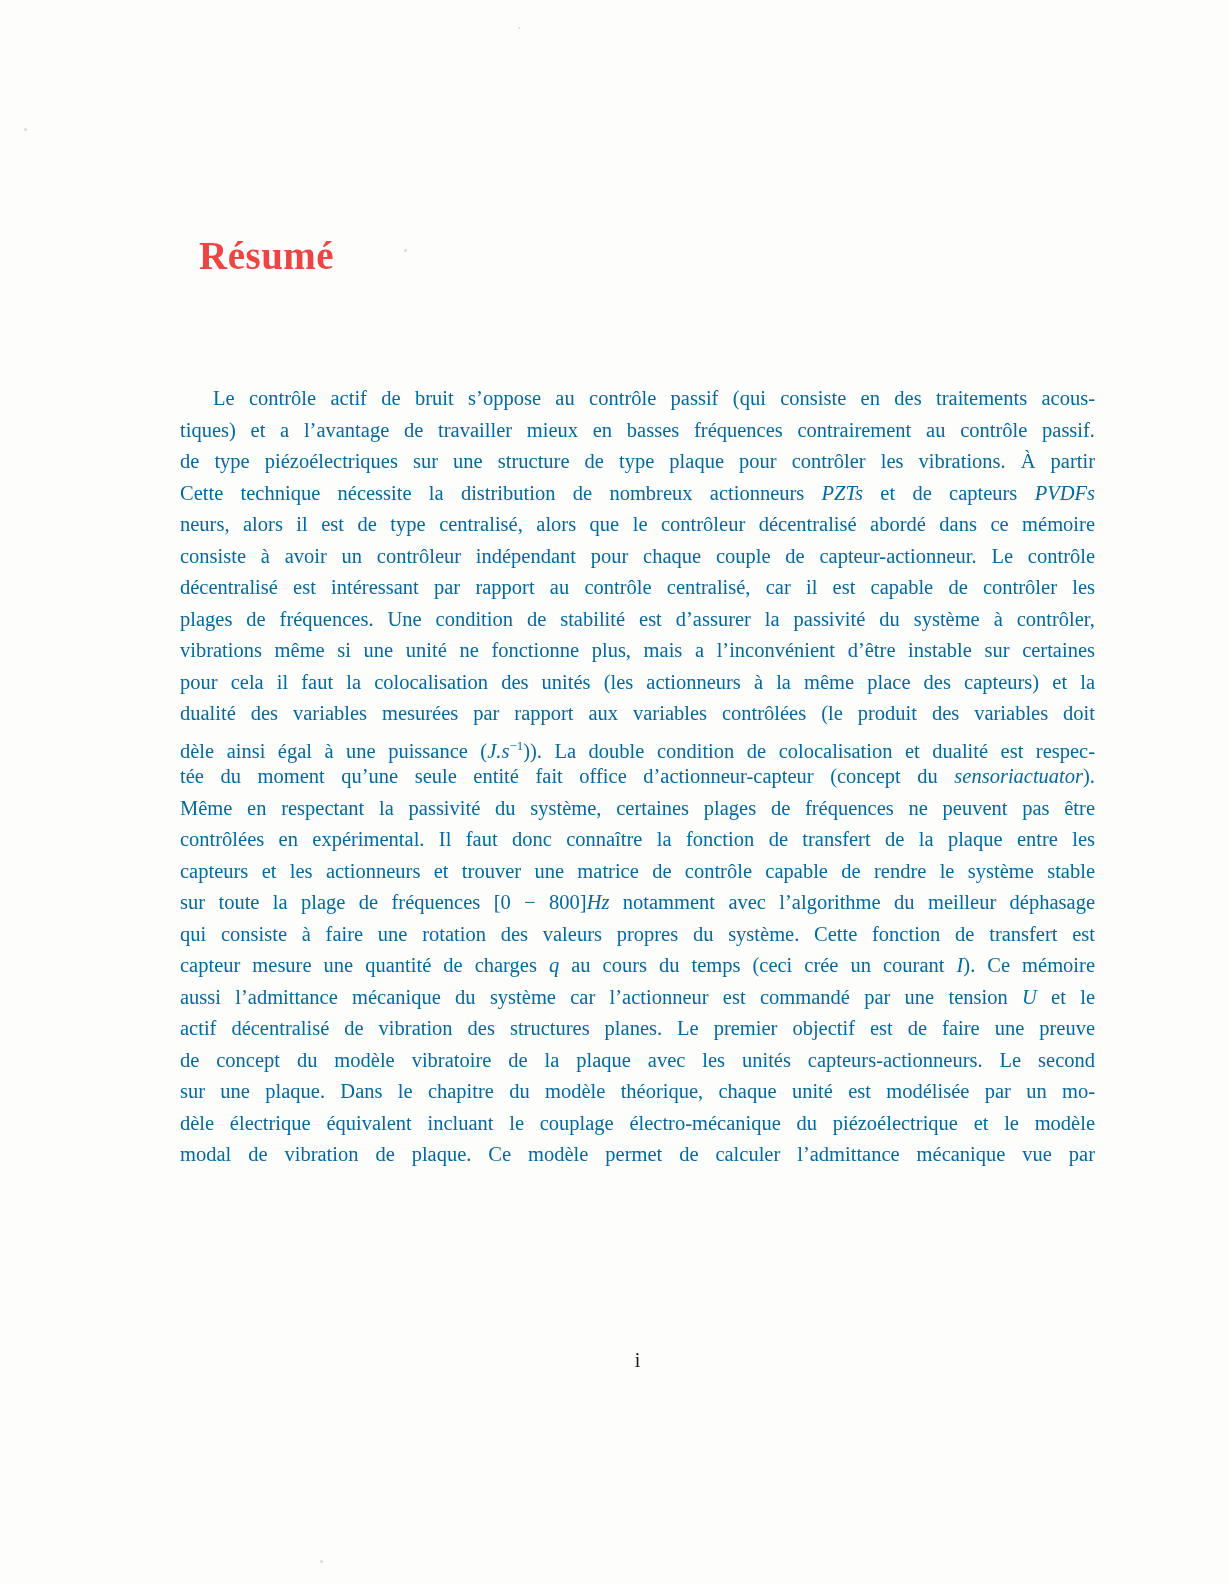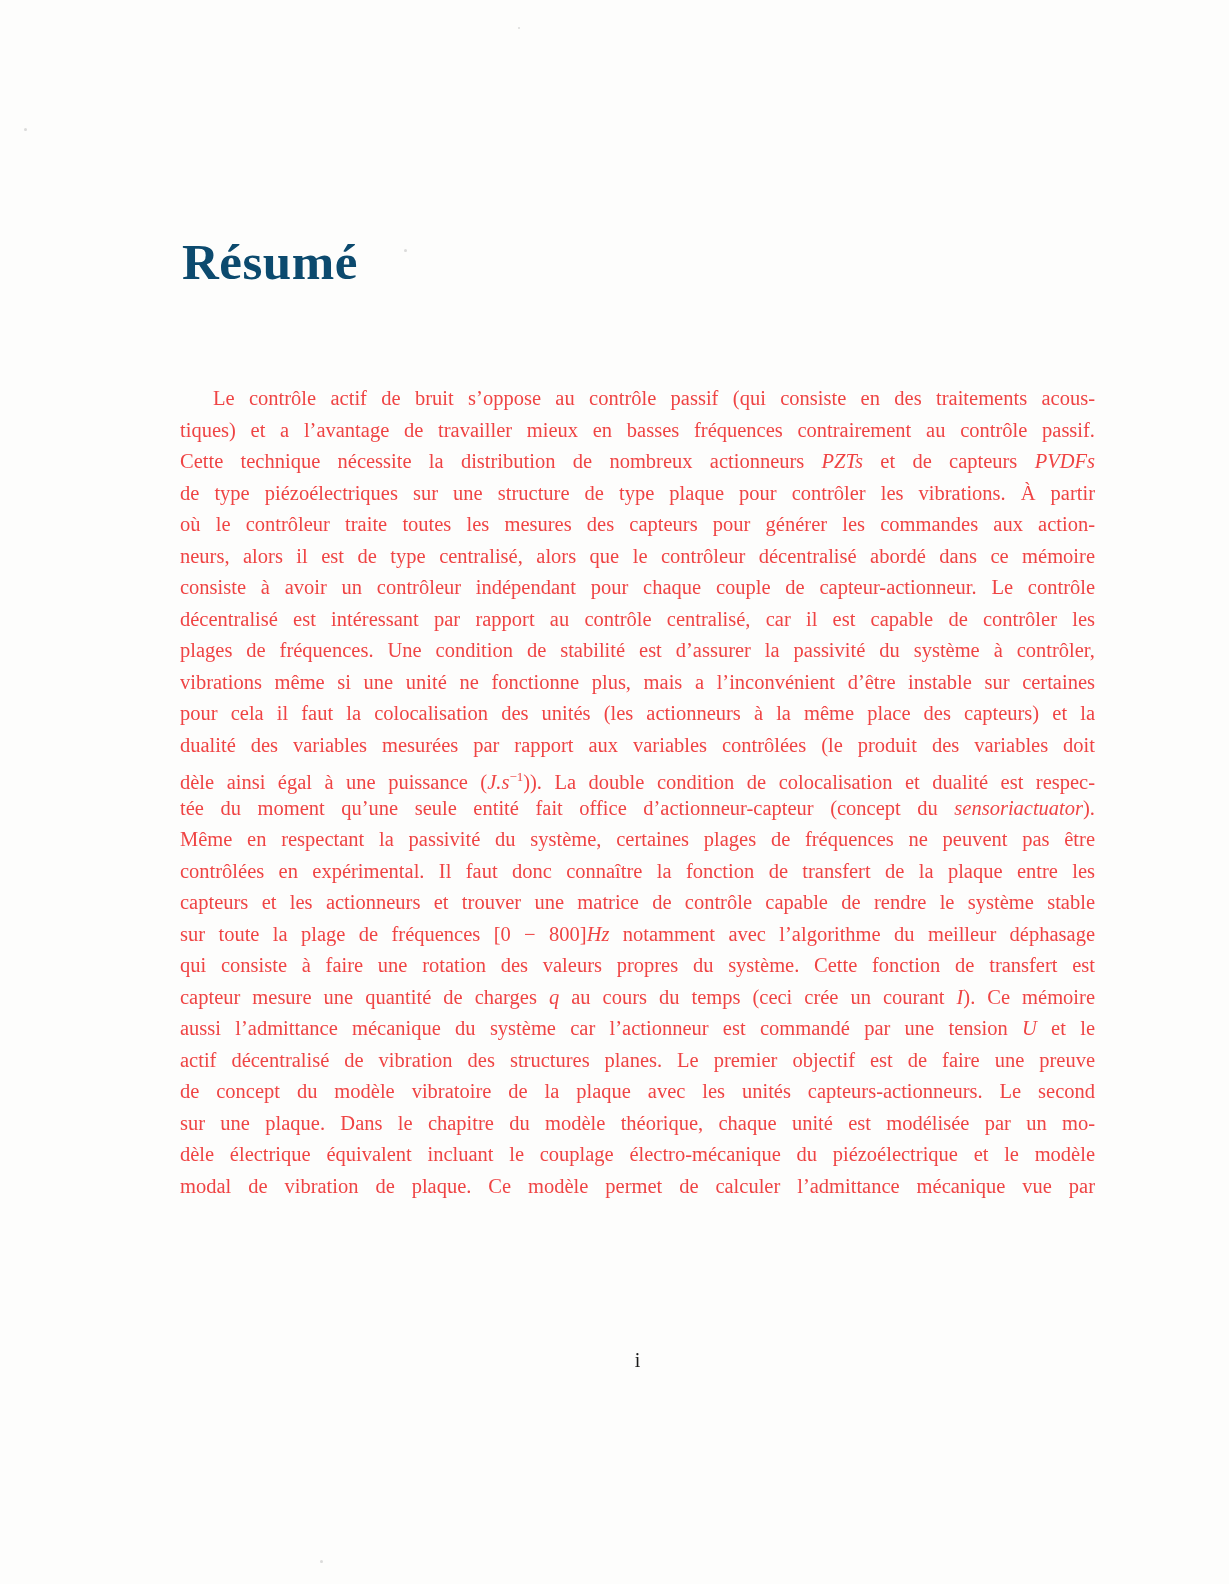--- a/index.html
+++ b/index.html
@@ -11,42 +11,42 @@
     position: relative;
     width: 1229px;
     height: 1584px;
     background: #fdfdfc;
     overflow: hidden;
     font-family: "Liberation Serif", serif;
     color: #161616;
   }
   .chapter-title {
     position: absolute;
-    left: 182px;
+    left: 199px;
     top: 233px;
-    font-size: 51px;
+    font-size: 39px;
     font-weight: bold;
     letter-spacing: 0.5px;
-    color: #0c4a6e;
+    color: #ef4444;
   }
   .abstract {
     position: absolute;
     left: 180px;
     top: 383px;
     width: 915px;
   }
   .tline {
     font-size: 20.5px;
     line-height: 31.5px;
     height: 31.5px;
     text-align: justify;
     text-align-last: justify;
     -moz-text-align-last: justify;
     white-space: normal;
-    color: #ef4444;
+    color: #0369a1;
   }
   .tline.indent {
     text-indent: 33px;
   }
   .it {
     font-style: italic;
   }
   .sup {
     font-size: 13px;
     vertical-align: 8px;
@@ -70,23 +70,22 @@
 </style>
 </head>
 <body>
 
 <div class="page">
   <div class="chapter-title">Résumé</div>
 
   <div class="abstract">
       <div class="tline indent"><span>Le contrôle actif de bruit s’oppose au contrôle passif (qui consiste en des traitements acous-</span></div>
       <div class="tline"><span>tiques) et a l’avantage de travailler mieux en basses fréquences contrairement au contrôle passif.</span></div>
+      <div class="tline"><span>de type piézoélectriques sur une structure de type plaque pour contrôler les vibrations. À partir</span></div>
       <div class="tline"><span>Cette technique nécessite la distribution de nombreux actionneurs </span><span class="it">PZTs</span><span> et de capteurs </span><span class="it">PVDFs</span></div>
-      <div class="tline"><span>de type piézoélectriques sur une structure de type plaque pour contrôler les vibrations. À partir</span></div>
-      <div class="tline"><span>où le contrôleur traite toutes les mesures des capteurs pour générer les commandes aux action-</span></div>
       <div class="tline"><span>neurs, alors il est de type centralisé, alors que le contrôleur décentralisé abordé dans ce mémoire</span></div>
       <div class="tline"><span>consiste à avoir un contrôleur indépendant pour chaque couple de capteur-actionneur. Le contrôle</span></div>
       <div class="tline"><span>décentralisé est intéressant par rapport au contrôle centralisé, car il est capable de contrôler les</span></div>
       <div class="tline"><span>plages de fréquences. Une condition de stabilité est d’assurer la passivité du système à contrôler,</span></div>
       <div class="tline"><span>vibrations même si une unité ne fonctionne plus, mais a l’inconvénient d’être instable sur certaines</span></div>
       <div class="tline"><span>pour cela il faut la colocalisation des unités (les actionneurs à la même place des capteurs) et la</span></div>
       <div class="tline"><span>dualité des variables mesurées par rapport aux variables contrôlées (le produit des variables doit</span></div>
       <div class="tline"><span>dèle ainsi égal à une puissance (</span><span class="it">J.s</span><span class="sup">−1</span><span>)). La double condition de colocalisation et dualité est respec-</span></div>
       <div class="tline"><span>tée du moment qu’une seule entité fait office d’actionneur-capteur (concept du </span><span class="it">sensoriactuator</span><span>).</span></div>
       <div class="tline"><span>Même en respectant la passivité du système, certaines plages de fréquences ne peuvent pas être</span></div>

